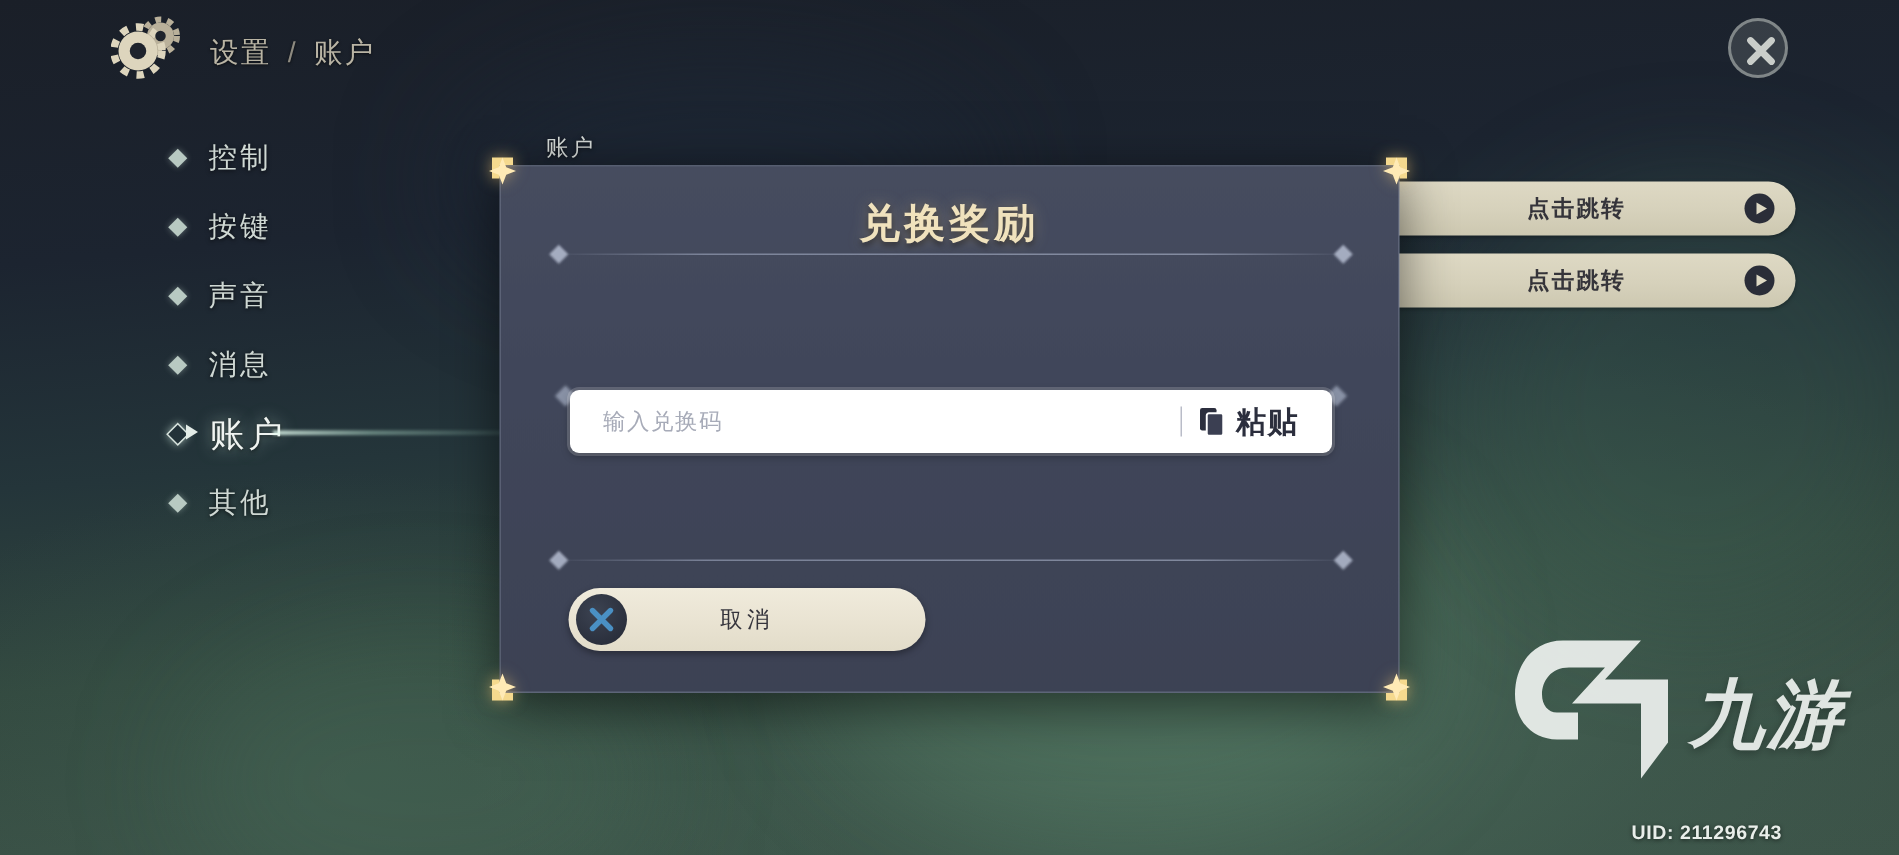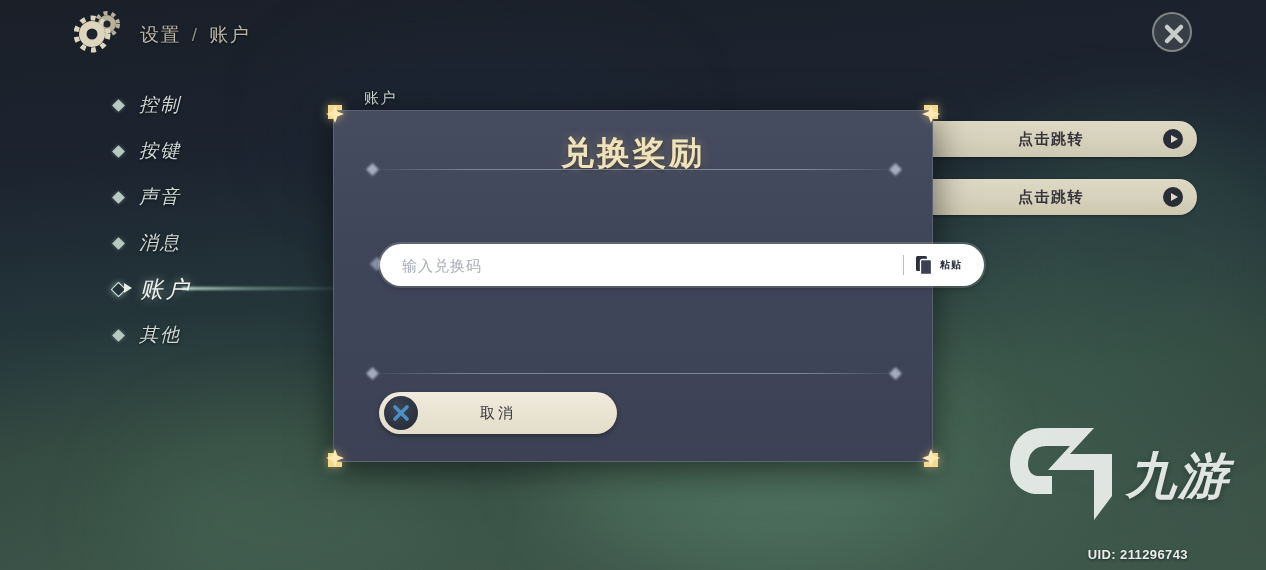--- a/index.html
+++ b/index.html
@@ -42,21 +42,20 @@
     cursor: pointer;
   }
   #close-btn svg { position: absolute; left: 9px; top: 9px; }
 
   
   #sidebar { position: absolute; left: 112px; top: 82px; width: 220px; }
   .side-item {
     position: relative; height: 46px;
     display: flex; align-items: center;
     cursor: pointer;
-    font-style: italic;
   }
   .side-diamond {
     width: 9px; height: 9px; margin-right: 16px; margin-left: 2px;
     background: #b8c9c2; transform: rotate(45deg);
     box-shadow: 0 0 4px rgba(200,220,210,0.4);
     flex: 0 0 auto;
   }
   .side-label {
     font-size: 19px; color: #cfd8d3; letter-spacing: 2px;
     text-shadow: 0 1px 3px rgba(0,0,0,0.75);
@@ -91,21 +90,21 @@
   
   #section-label {
     position: absolute; left: 364px; top: 89px;
     font-size: 15px; color: #d6dbd8; letter-spacing: 1.5px;
     text-shadow: 0 1px 3px rgba(0,0,0,0.7);
   }
 
   
   #bg-buttons { position: absolute; left: 905px; top: 121px; width: 292px; }
   .jump-btn {
-    position: relative; height: 36px; margin-bottom: 22px;
+    position: relative; height: 36px; margin-bottom: 12px;
     background: linear-gradient(180deg, #ded9c4 0%, #d6d1bb 55%, #cdc8b1 100%);
     border-radius: 18px;
     display: flex; align-items: center; justify-content: center;
     box-shadow: 0 1px 3px rgba(0,0,0,0.35);
     cursor: pointer;
   }
   .jump-label {
     font-size: 15px; font-weight: bold; color: #35343a; letter-spacing: 1.5px;
   }
   .jump-arrow {
@@ -133,21 +132,21 @@
     filter: drop-shadow(0 0 5px rgba(255,210,120,0.55));
   }
   .c-tl { left: -8px;  top: -8px; }
   .c-tr { right: -8px; top: -8px;  transform: scaleX(-1); }
   .c-bl { left: -8px;  bottom: -8px; transform: scaleY(-1); }
   .c-br { right: -8px; bottom: -8px; transform: scale(-1,-1); }
 
   #modal-title {
     position: absolute; left: 0; top: 20px; width: 100%;
     text-align: center;
-    font-size: 33px; font-weight: bold; letter-spacing: 3px;
+    font-size: 27px; font-weight: bold; letter-spacing: 3px;
     color: #f0e2bd;
     text-shadow: 0 0 10px rgba(255,220,150,0.35), 0 2px 4px rgba(0,0,0,0.6);
   }
 
   .divider {
     position: absolute; left: 34px; width: 532px; height: 2px;
   }
   .divider .line {
     position: absolute; left: 10px; right: 10px; top: 0; height: 1px;
     background: linear-gradient(90deg, rgba(160,170,195,0.06) 0%, rgba(185,195,220,0.48) 18%, rgba(195,205,228,0.50) 82%, rgba(160,170,195,0.06) 100%);
@@ -158,39 +157,39 @@
     filter: blur(0.8px);
   }
   .divider .sp.l { left: 0; }
   .divider .sp.r { right: 0; }
   #div-top { top: 58px; }
   #div-bottom { top: 262px; }
 
   
   #input-row { position: absolute; left: 38px; top: 133px; width: 524px; height: 42px; }
   #input-box {
-    position: absolute; left: 8px; top: 0; width: 604px; height: 42px;
-    background: #ffffff; border-radius: 21px;
+    position: absolute; left: 8px; top: 16px; width: 508px; height: 42px;
+    background: #ffffff; border-radius: 6px;
     box-shadow: 0 0 0 2px rgba(255,255,255,0.18), 0 2px 6px rgba(0,0,0,0.35);
     display: flex; align-items: center;
   }
   #code-input {
     flex: 1 1 auto; height: 38px; border: 0; outline: 0; background: transparent;
     margin-left: 22px; font-size: 15px; color: #2d3040;
     font-family: "Liberation Sans", "DejaVu Sans", sans-serif;
   }
   #code-input::placeholder { color: #a7abb8; letter-spacing: 1px; }
   #paste-sep {
     width: 1px; height: 20px; background: #b9bcc8; margin: 0 12px 0 4px; flex: 0 0 auto;
   }
   #paste-btn {
     display: flex; align-items: center; margin-right: 22px; cursor: pointer; flex: 0 0 auto;
   }
   #paste-label {
-    font-size: 10px; font-weight: bold; color: #2b2e3d; letter-spacing: 1px; margin-left: 7px;
+    font-size: 20px; font-weight: bold; color: #2b2e3d; letter-spacing: 1px; margin-left: 7px;
   }
   .in-sparkle {
     position: absolute; top: 15px; width: 10px; height: 10px;
     background: rgba(195,205,225,0.55); transform: rotate(45deg); filter: blur(0.9px);
   }
   .in-sparkle.l { left: 0; }
   .in-sparkle.r { right: 0; }
 
   
   #footer { position: absolute; left: 45px; top: 281px; width: 510px; height: 44px; }

